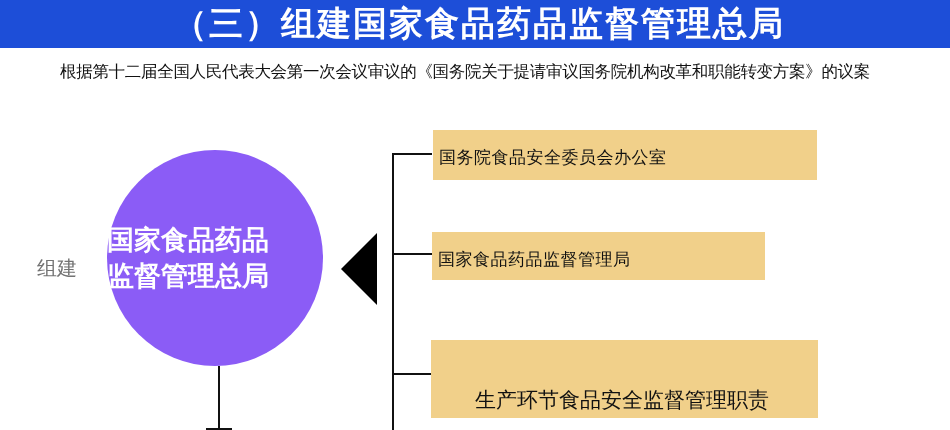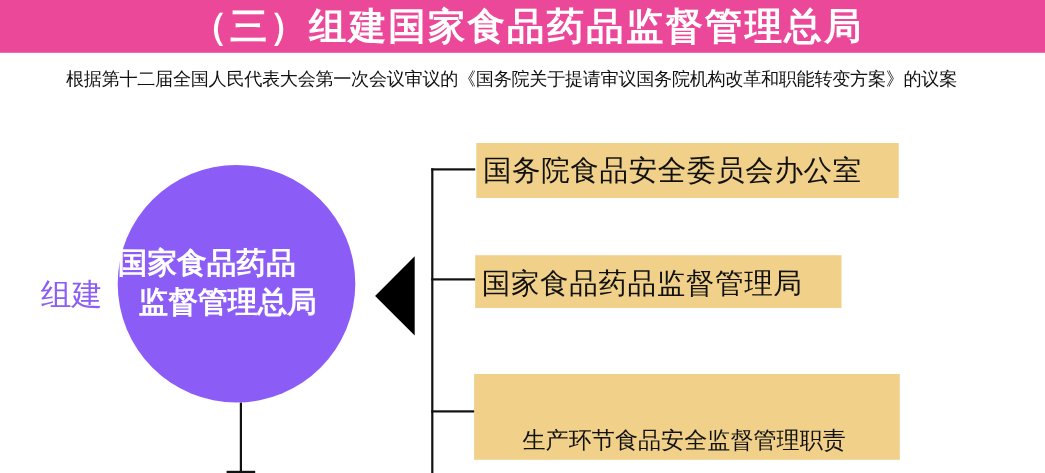--- a/index.html
+++ b/index.html
@@ -3,45 +3,45 @@
 <meta charset="utf-8">
 <style>
   html, body { margin: 0; padding: 0; }
   body {
     width: 950px; height: 430px; overflow: hidden; position: relative;
     background: #ffffff;
     font-family: "DejaVu Sans", "Liberation Sans", sans-serif;
   }
   .banner {
     position: absolute; left: 0; top: 0; width: 950px; height: 48px;
-    background: #ec4899;
-    display: flex; align-items: center; justify-content: center;
+    background: #1d4ed8;
+    display: flex; align-items: center; justify-content: center; font-family: Liberation Serif, serif;
   }
   .banner-title {
     color: #ffffff; font-size: 34px; font-weight: bold; letter-spacing: 2px;
     white-space: nowrap; line-height: 48px; margin-left: 8px;
   }
   .subtitle {
     position: absolute; left: 44px; top: 61px; width: 900px;
     font-size: 16.5px; color: #111; white-space: nowrap; line-height: 22px;
     letter-spacing: -0.3px;
     margin-left: 16px;
   }
   .circle {
     position: absolute; left: 107px; top: 150px; width: 216px; height: 216px;
     border-radius: 50%; background: #8b5cf6;
     display: flex; flex-direction: column; align-items: flex-start; justify-content: center;
   }
   .circle-line {
     color: #ffffff; font-size: 27px; font-weight: bold; line-height: 38px;
     white-space: nowrap; letter-spacing: 0px;
   }
-  .circle-line + .circle-line { margin-top: -2px; margin-left: 19px; }
+  .circle-line + .circle-line { margin-top: -2px; }
   .zujian {
-    position: absolute; left: 37px; top: 253px; font-size: 28px; color: #8b5cf6;
+    position: absolute; left: 37px; top: 253px; font-size: 20px; color: #737373;
     line-height: 30px;
   }
   .stem-v {
     position: absolute; left: 218px; top: 366px; width: 2px; height: 64px; background: #111;
   }
   .stem-h {
     position: absolute; left: 206px; top: 428px; width: 26px; height: 2px; background: #111;
   }
   .triangle {
     position: absolute; left: 341px; top: 233px; width: 0; height: 0;
@@ -52,21 +52,21 @@
   .bracket-v {
     position: absolute; left: 392px; top: 153px; width: 2px; height: 277px; background: #111;
   }
   .bracket-h {
     position: absolute; left: 392px; height: 2px; width: 40px; background: #111;
   }
   .box {
     position: absolute; background: #f1d08a;
     color: #111; white-space: nowrap;
   }
-  .box-title { font-size: 26px; line-height: 34px; letter-spacing: 0.5px; font-family: Liberation Mono, monospace; }
+  .box-title { font-size: 17px; line-height: 34px; letter-spacing: 0.5px; }
   .box-sub { font-size: 21px; line-height: 22px; }
   #box1 { left: 433px; top: 130px; width: 384px; height: 50px; }
   #box1 .box-title { position: absolute; left: 6px; top: 10px; }
   #box2 { left: 432px; top: 232px; width: 333px; height: 48px; }
   #box2 .box-title { position: absolute; left: 6px; top: 10px; }
   #box3 { left: 431px; top: 340px; width: 387px; height: 78px; }
   #box3 .box-title { position: absolute; left: 7px; top: 6px; }
   #box3 .box-sub { position: absolute; left: 44px; top: 49px; }
 </style>
 </head>

